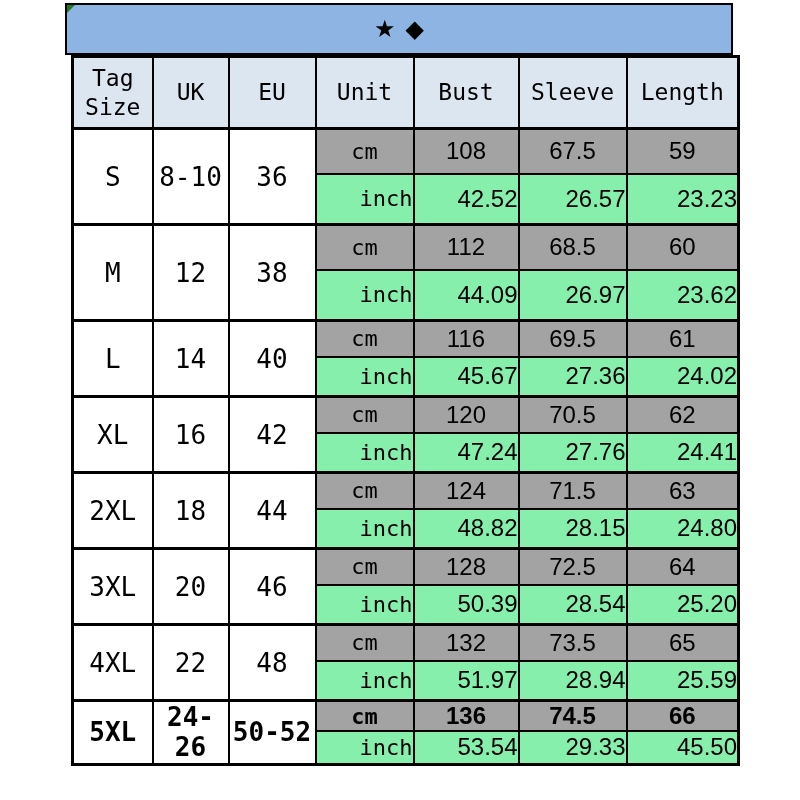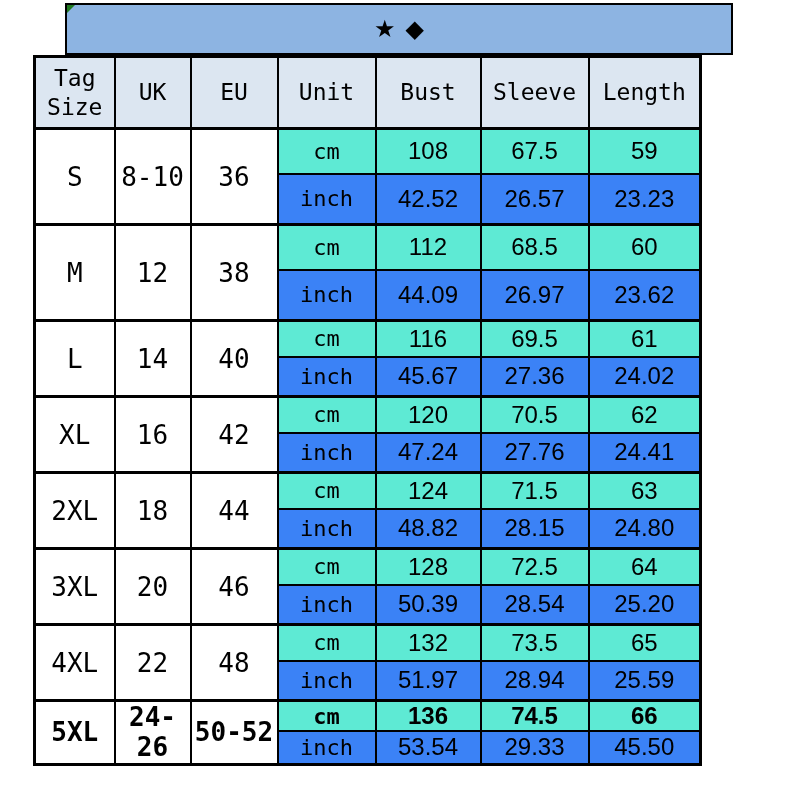--- a/index.html
+++ b/index.html
@@ -23,43 +23,43 @@
   .corner-triangle {
     position:absolute; top:0; left:0;
     width:0; height:0;
     border-top:8px solid #217a21;
     border-right:8px solid transparent;
   }
   table.size-chart {
     border-collapse:collapse;
     table-layout:fixed;
     width:666px;
-    margin:0 67px 0 33px;
+    margin:0 67px 0 71px;
     border:3px solid #000;
   }
   .size-chart td {
     border:2px solid #000;
     text-align:center;
     vertical-align:middle;
     padding:0;
     overflow:hidden;
   }
   tr.block-start td { border-top:3px solid #000; }
   tr.hdr td {
     background:#DCE6F1;
     height:69px;
     font-size:23px;
     line-height:1.25;
   }
   td.label-cell { background:#ffffff; font-size:26px; }
   td.unit-cell  { font-size:22px; }
   td.num-cell   { font-family:"Liberation Sans", sans-serif; font-size:24px; }
-  tr.cm-row td   { background:#5eead4; }
+  tr.cm-row td   { background:#a3a3a3; }
   tr.cm-row td.label-cell { background:#ffffff; }
-  tr.inch-row td.shaded { background:#3b82f6; }
+  tr.inch-row td.shaded { background:#86efac;text-align:right; }
   tr.r-lg-cm { height:45px; }
   tr.r-lg-in { height:51px; }
   tr.r-md-cm { height:36px; }
   tr.r-md-in { height:40px; }
   tr.r-sm-cm { height:27px;font-weight:bold; }
   tr.r-sm-in { height:33px; }
 </style>
 </head>
 <body>
 

